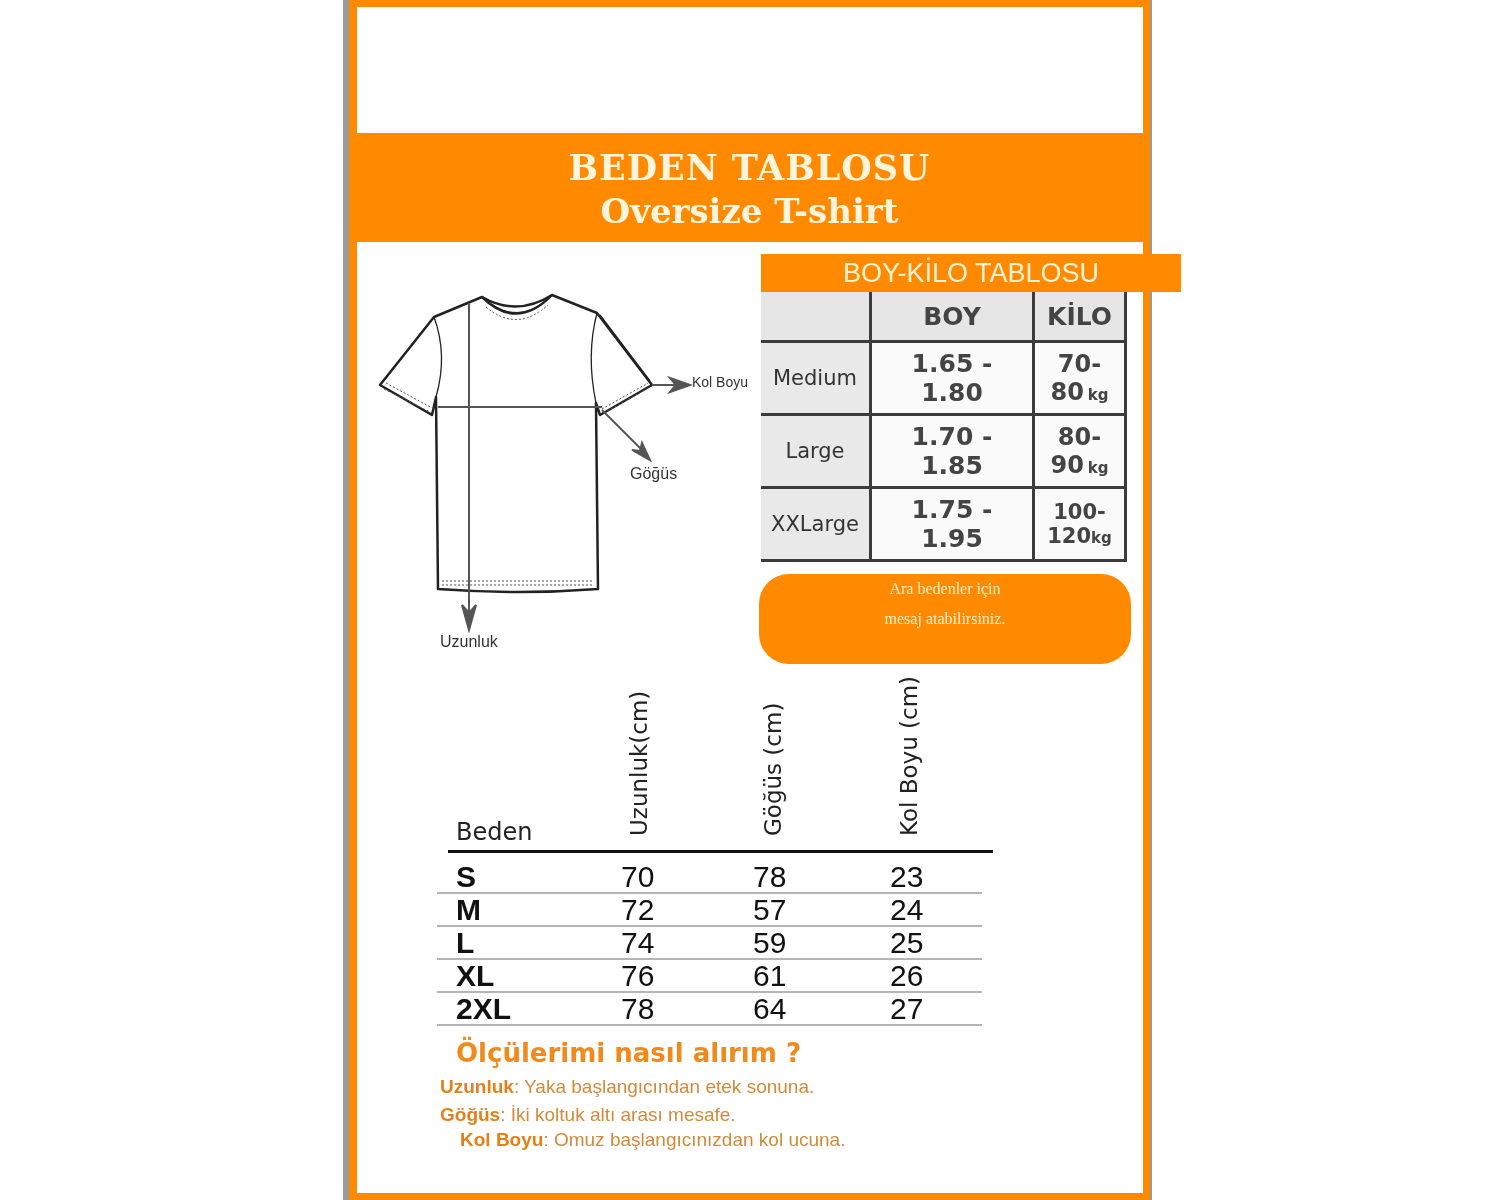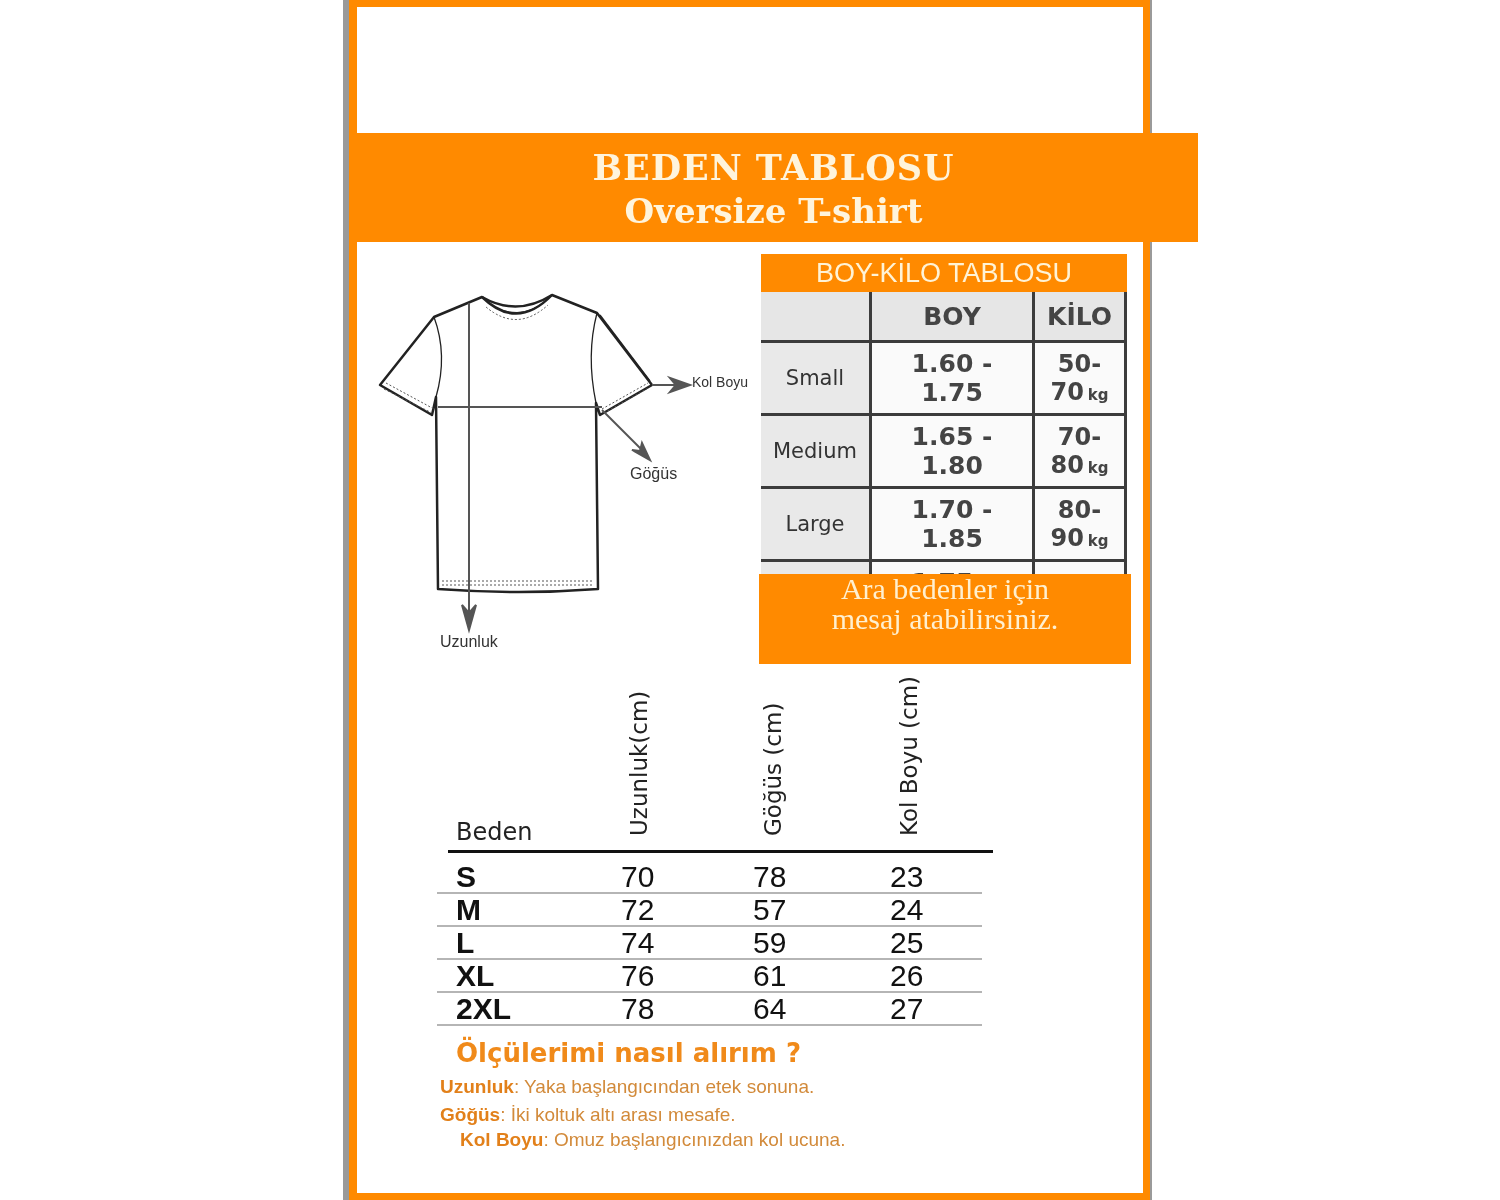--- a/index.html
+++ b/index.html
@@ -18,48 +18,47 @@
   }
   .inner {
     position: absolute; left: 357px; top: 7px; width: 786px; height: 1186px;
     background: #ffffff;
   }
   .header-band {
     position: absolute; left: 349px; top: 133px; width: 801px; height: 109px;
     background: #ff8a00; text-align: center;
     font-family: "DejaVu Serif", "Liberation Serif", serif; font-weight: bold;
     color: #fff4dc;
-    padding-left: 48px;
   }
   .header-band .t1 { position: absolute; left: 0; right: 0; top: 14px; font-size: 35px; letter-spacing: 1px; }
   .header-band .t2 { position: absolute; left: 0; right: 0; top: 58px; font-size: 34px; }
 
   
   .bk-title {
-    position: absolute; left: 761px; top: 254px; width: 366px; height: 38px;
+    position: absolute; left: 761px; top: 254px; width: 420px; height: 38px;
     background: #ff8a00; color: #fff3d6; text-align: center;
     font-family: "Liberation Sans", sans-serif; font-size: 27px; line-height: 38px;
   }
   table.bk {
     position: absolute; left: 761px; top: 292px; width: 366px;
     border-collapse: collapse; font-family: "DejaVu Sans", sans-serif; color: #444;
   }
   table.bk td, table.bk th { border: 3px solid #3c3c3c; padding: 6px; text-align: center; height: 41px; }
   table.bk tr td:first-child, table.bk tr th:first-child { border-left: none; }
   table.bk tr:first-child th { border-top: none; }
   table.bk tr:last-child td { border-bottom: 3px solid #3c3c3c; }
   table.bk th { background: #e6e6e6; font-size: 25px; font-weight: bold; height: 36px; }
   table.bk td.lbl { background: #e9e9e9; font-size: 21px; width: 96px; color: #333; }
   table.bk td.boy { font-size: 25px; font-weight: bold; width: 148px; background: #fafafa; }
   table.bk td.kilo { font-size: 24px; font-weight: bold; background: #fafafa; }
   table.bk td.kilo .kg { font-size: 15px; margin-left: 4px; }
   .note {
     position: absolute; left: 759px; top: 574px; width: 372px; height: 90px;
     background: #ff8a00; color: #fff0d0; text-align: center;
-    font-family: "Liberation Serif", serif; font-size: 30px; line-height: 30px;
+    font-family: "Liberation Serif", serif; font-size: 16px; line-height: 30px; border-radius: 30px;
   }
   .note b { font-weight: bold; }
 
   
   .shirt { position: absolute; left: 370px; top: 285px; width: 400px; height: 380px; }
   .shirt-label { position: absolute; font-family: "Liberation Sans", sans-serif; color: #333; }
 
   
   .vhead {
     position: absolute; font-family: "DejaVu Sans", sans-serif; font-size: 23px; color: #222;
@@ -132,25 +131,20 @@
 
 <div class="bk-title">BOY-KİLO TABLOSU</div>
 <table class="bk">
   <tbody>
       <tr>
     <th></th>
     <th>BOY</th>
     <th>KİLO</th>
   </tr>
   <tr>
-    <td class="lbl">Small</td>
-    <td class="boy">1.60 - 1.75</td>
-    <td class="kilo"><span>50-70</span><span class="kg">kg</span></td>
-  </tr>
-  <tr>
     <td class="lbl">Medium</td>
     <td class="boy">1.65 - 1.80</td>
     <td class="kilo"><span>70-80</span><span class="kg">kg</span></td>
   </tr>
   <tr>
     <td class="lbl">Large</td>
     <td class="boy">1.70 - 1.85</td>
     <td class="kilo"><span>80-90</span><span class="kg">kg</span></td>
   </tr>
   <tr>

